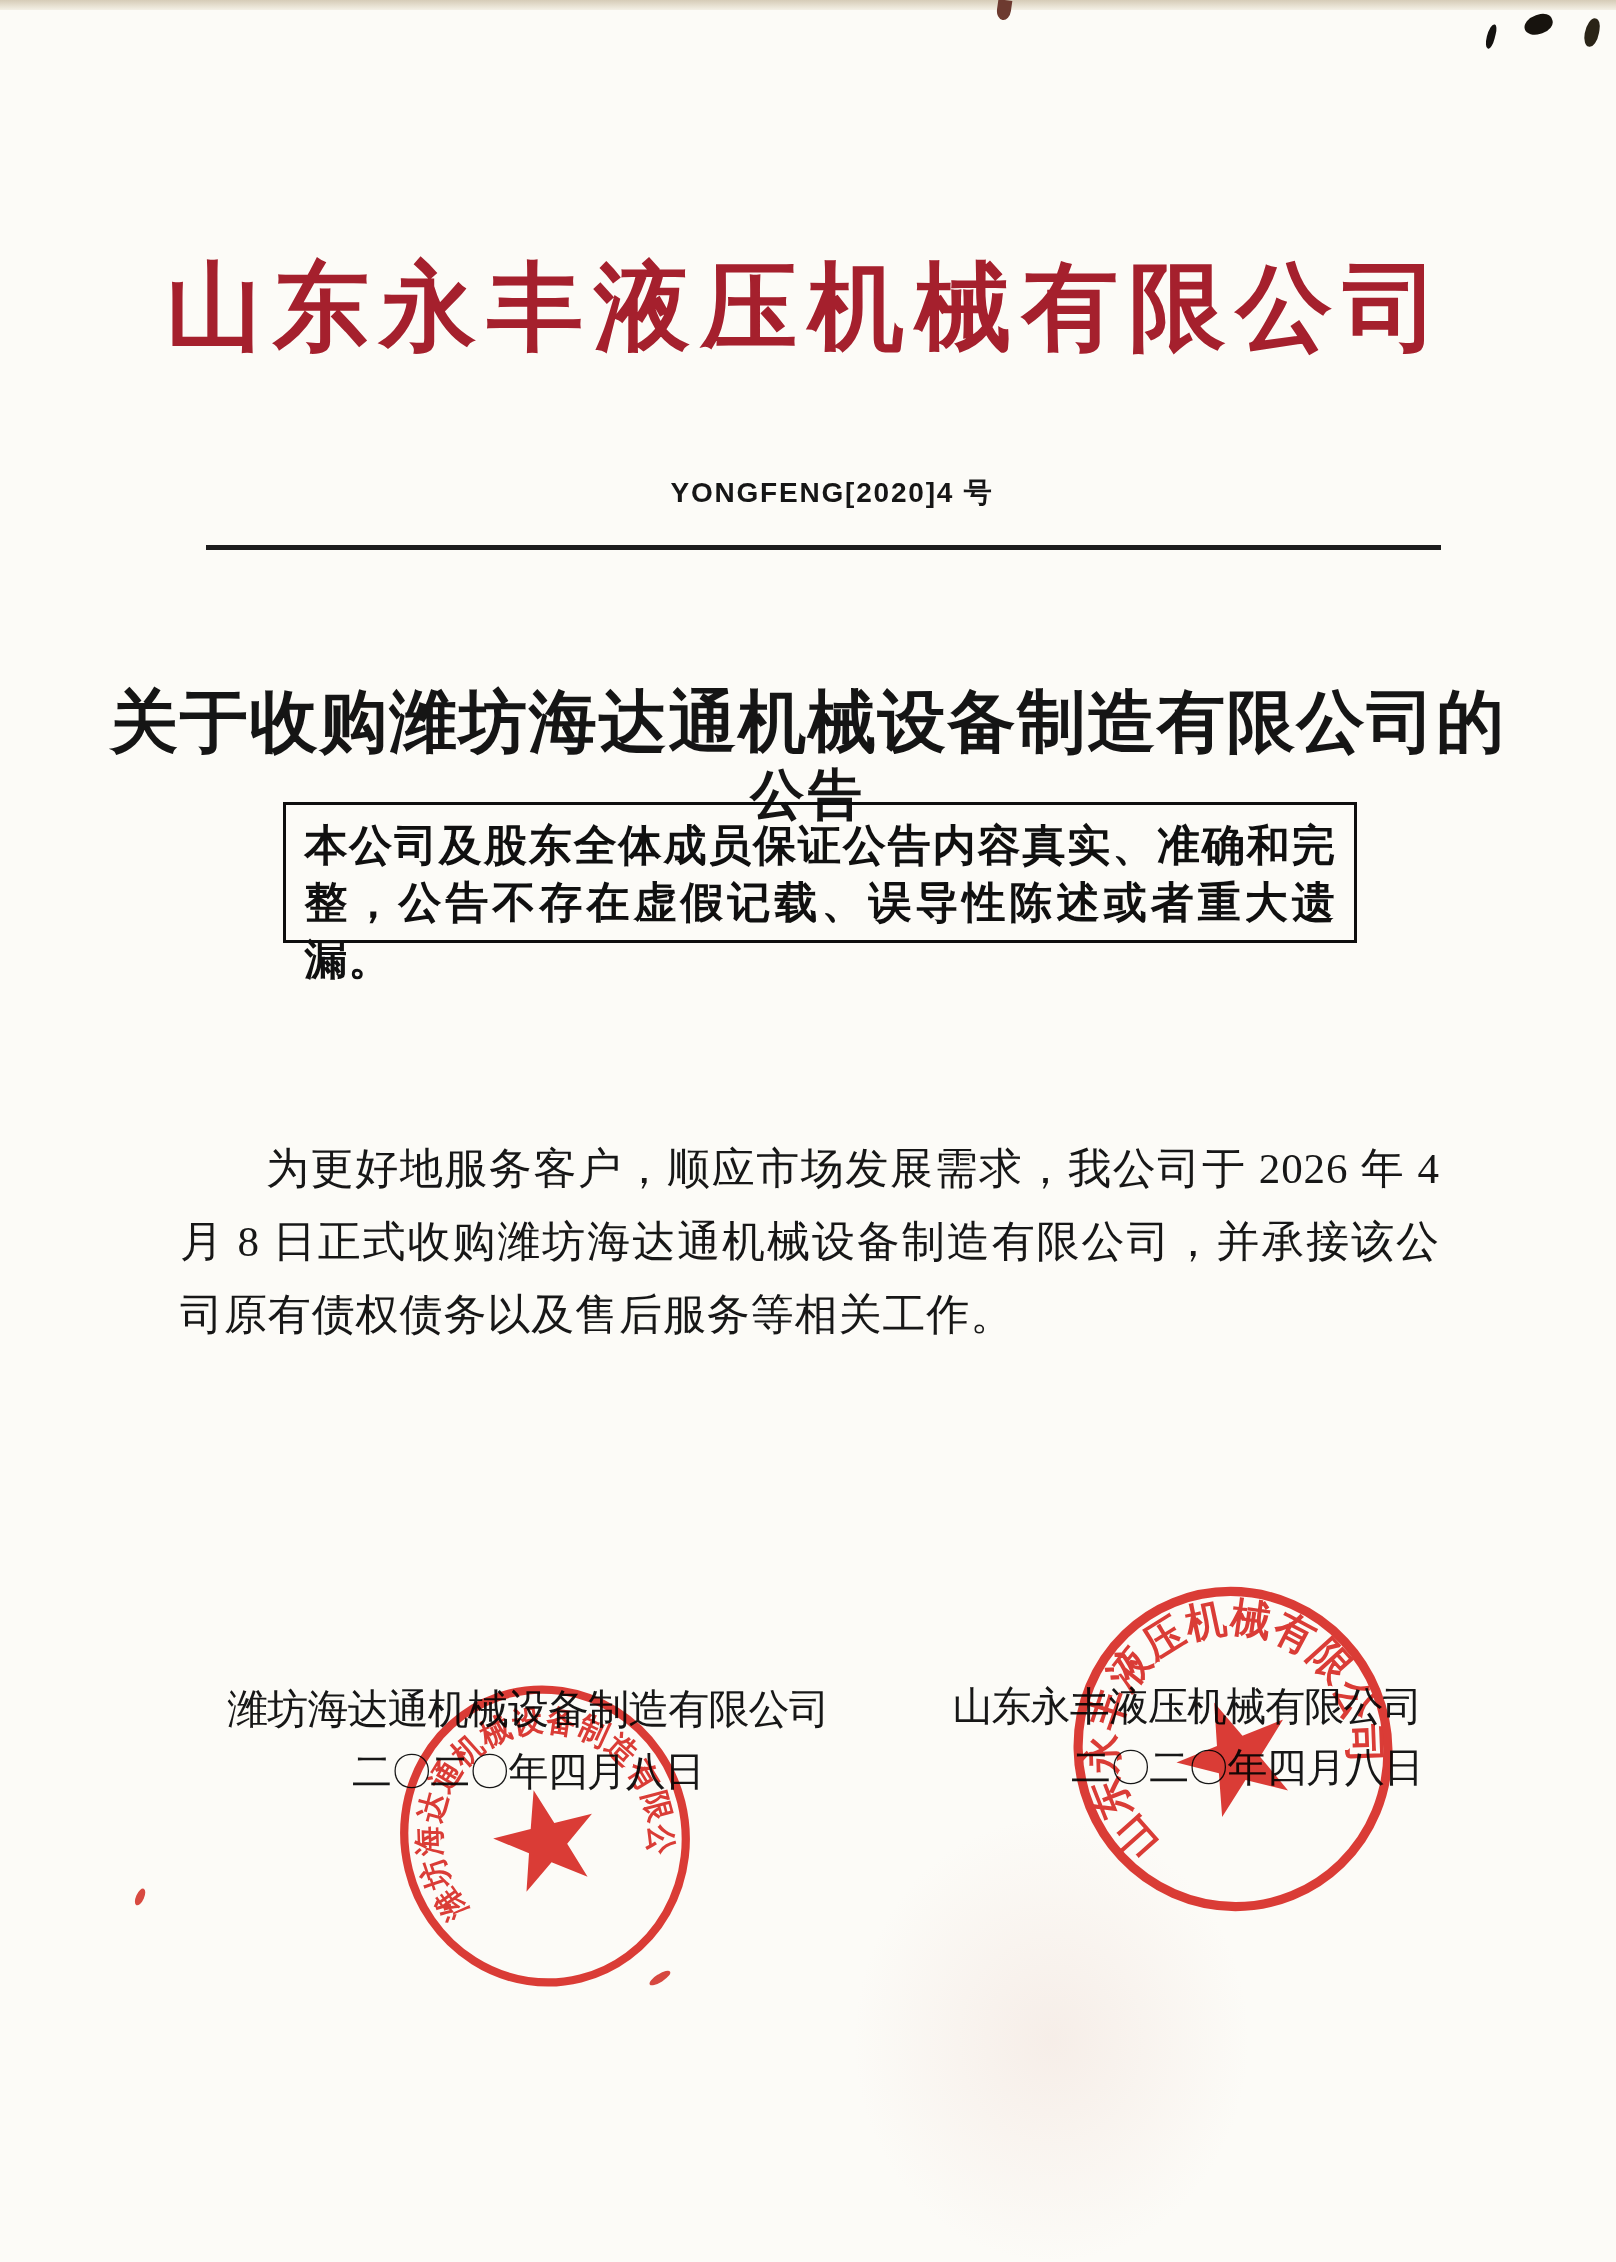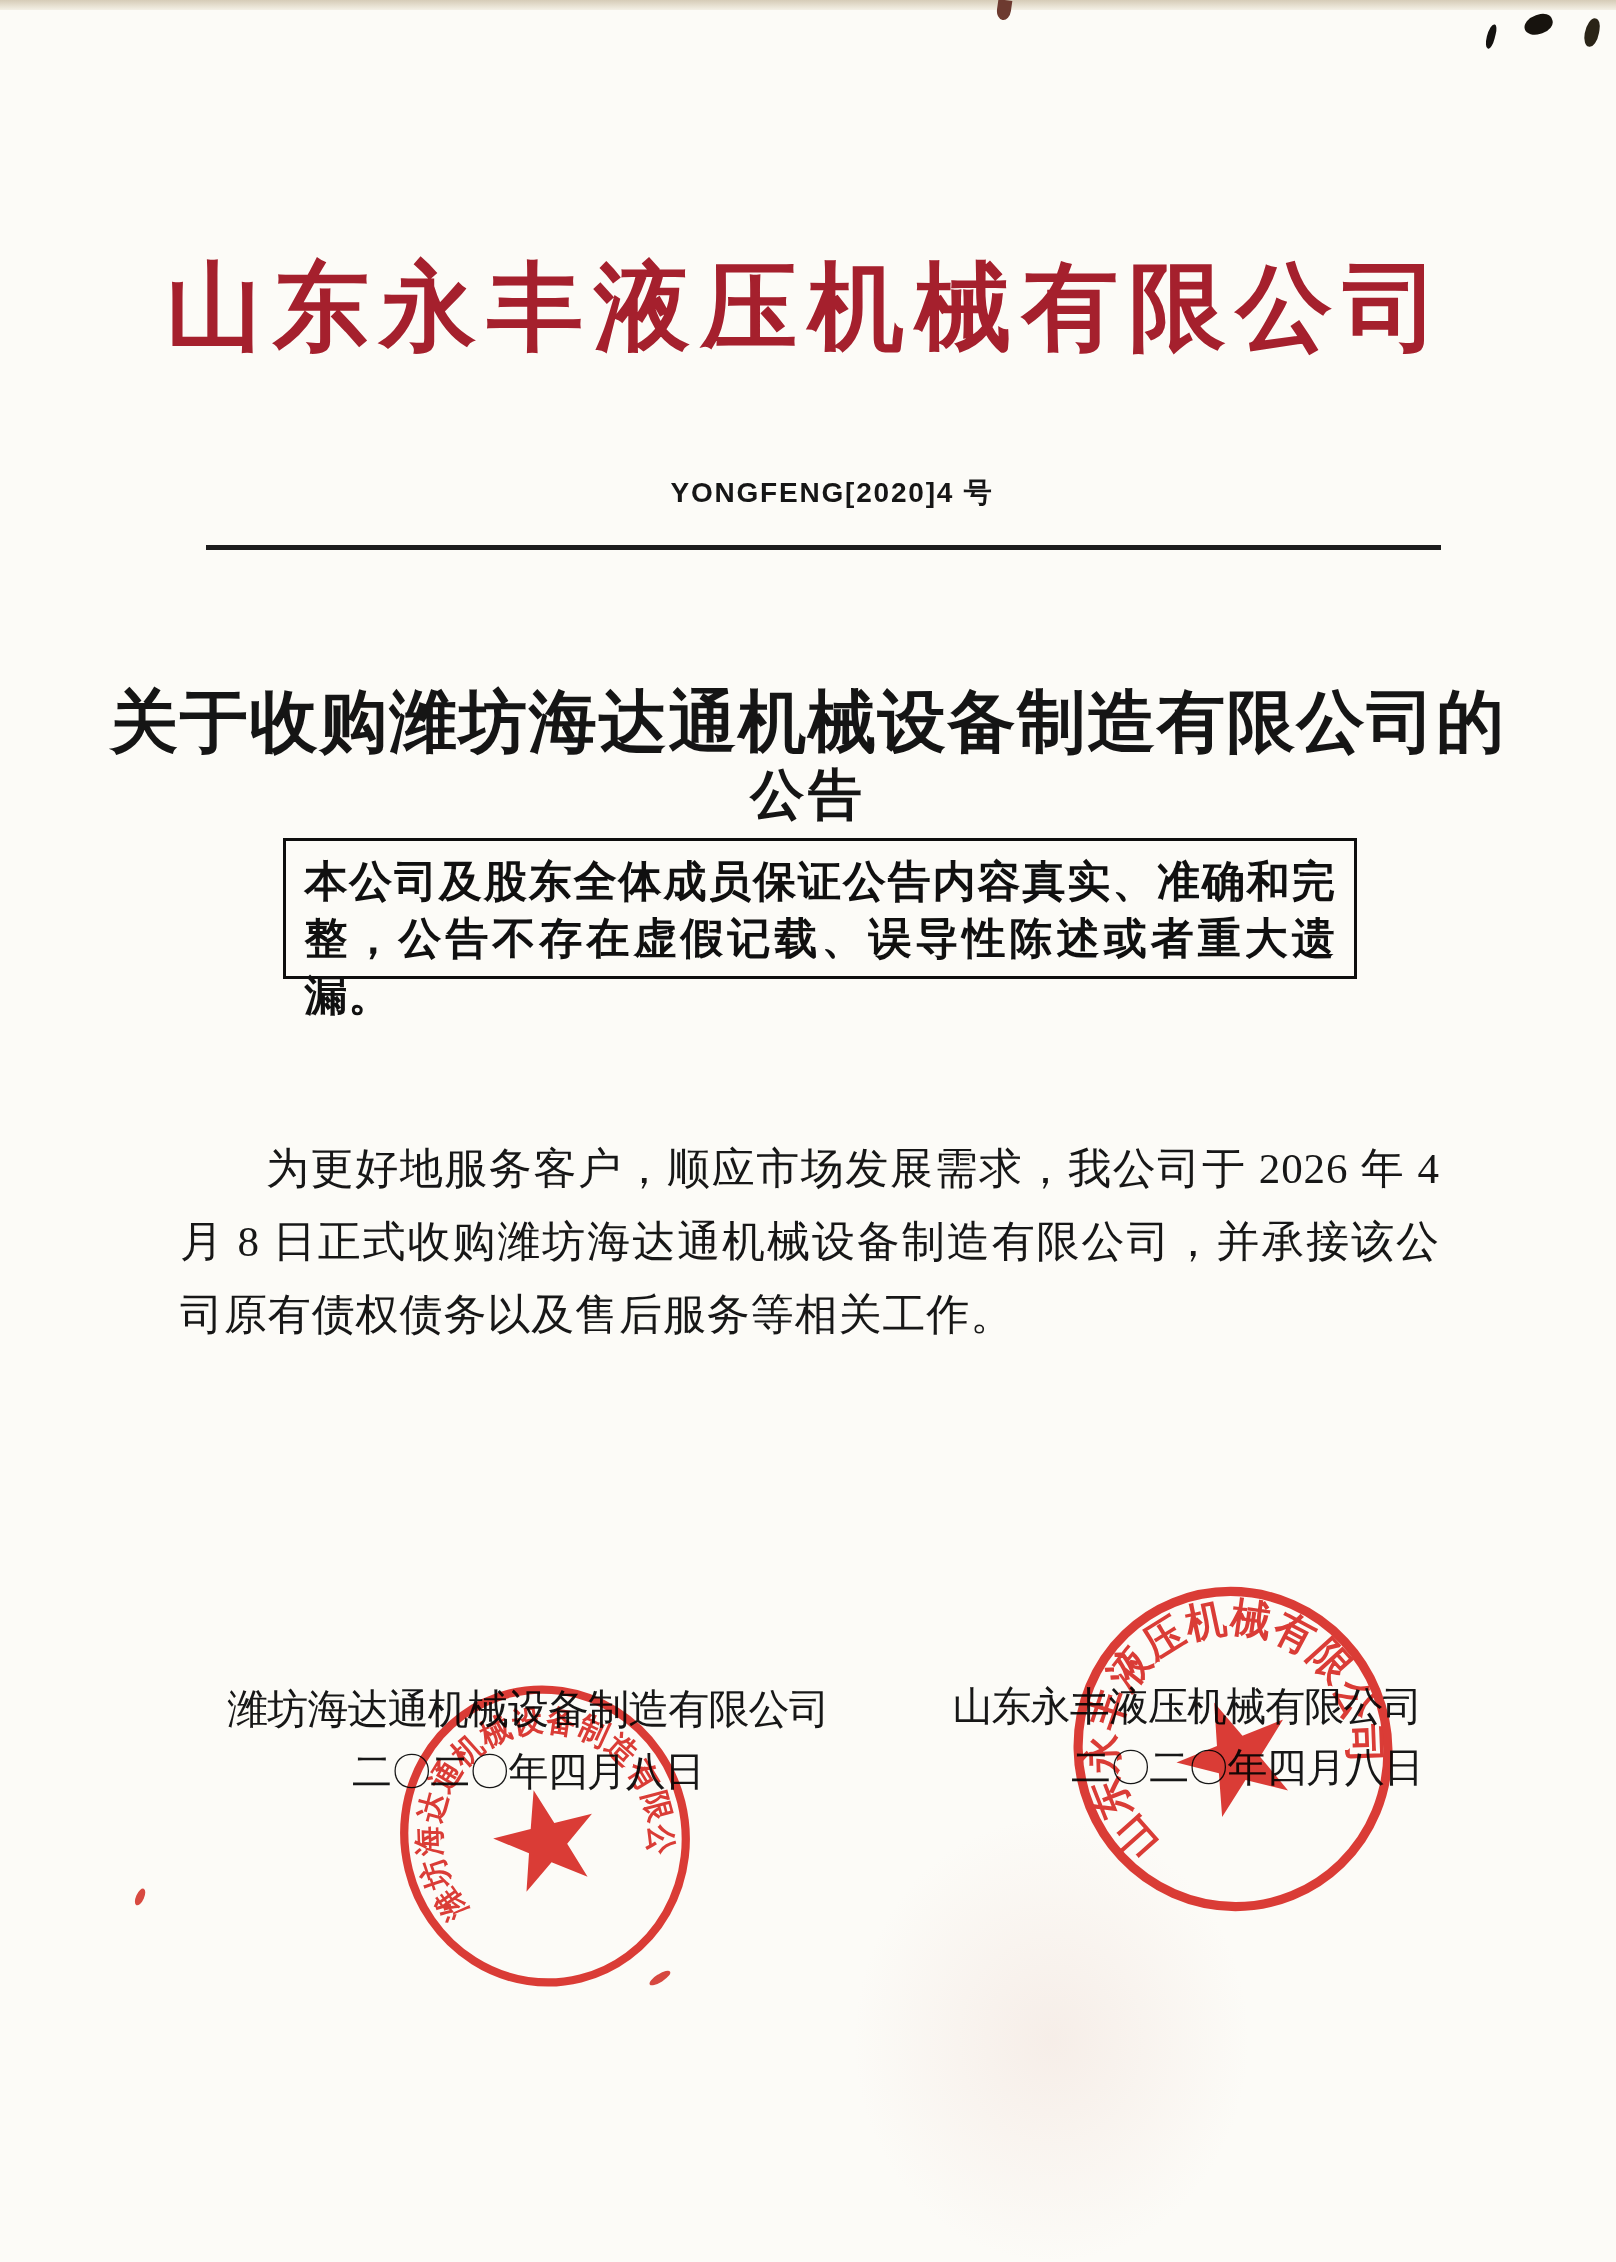--- a/index.html
+++ b/index.html
@@ -43,21 +43,21 @@
   .ann-title-1{
     position:absolute;left:0;top:621px;width:1616px;text-align:center;
     font-size:68px;font-weight:bold;letter-spacing:1.8px;color:#151515;
     white-space:nowrap;
   }
   .ann-title-2{
     position:absolute;left:0;top:714px;width:1616px;text-align:center;
     font-size:54px;font-weight:bold;letter-spacing:3.7px;color:#151515;
   }
   .disclaimer-box{
-    position:absolute;left:283px;top:838px;width:1074px;height:141px;
+    position:absolute;left:283px;top:802px;width:1074px;height:141px;
     box-sizing:border-box;
     border:3.7px solid #0e0e0e;
     padding:12px 18.4px 0 18.4px;
     font-family:"Liberation Sans","DejaVu Sans",sans-serif;
     font-size:43px;line-height:57px;font-weight:bold;
     letter-spacing:0.9px;text-align:justify;color:#101010;
   }
   .body-paragraph{
     position:absolute;left:180px;top:1089px;width:1260px;
     font-size:43px;line-height:73px;letter-spacing:0.9px;

